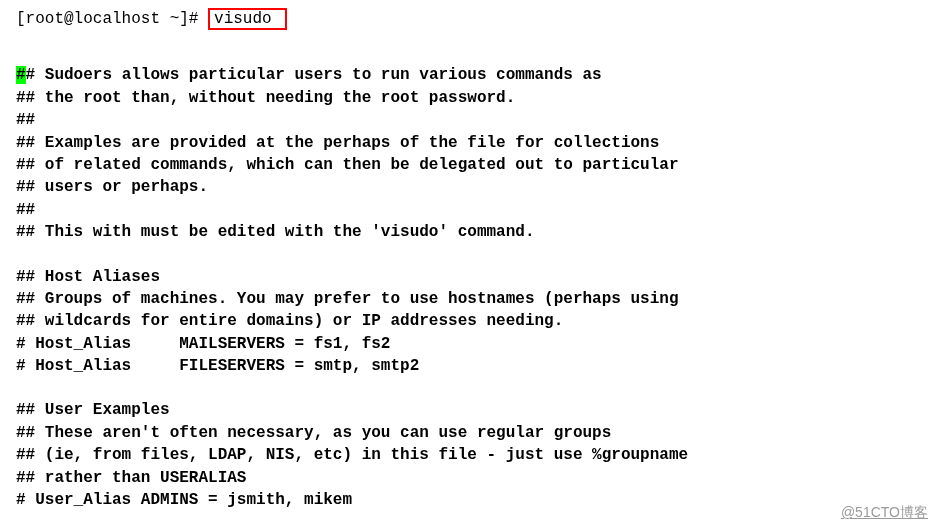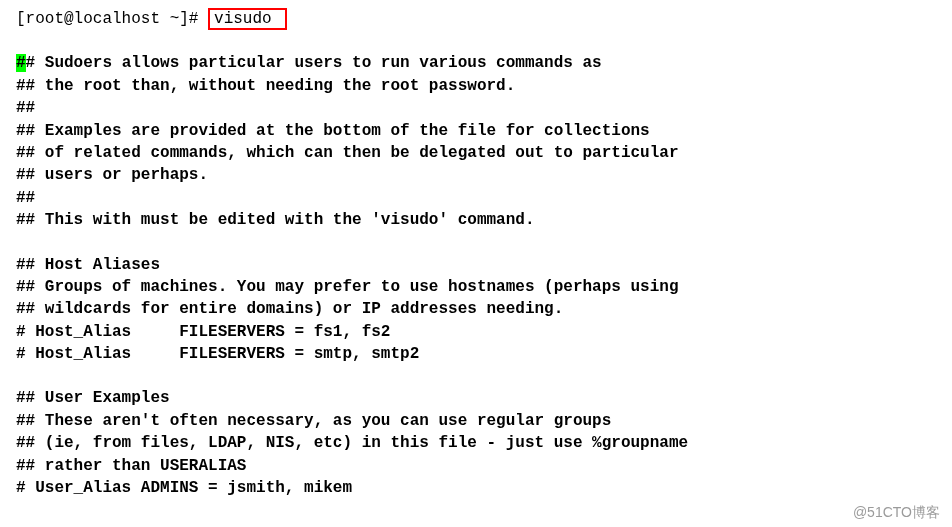--- a/index.html
+++ b/index.html
@@ -13,64 +13,65 @@
       font-size: 16px;
       line-height: 1.4;
       padding: 8px 16px;
       width: 952px;
       height: 527px;
       position: relative;
       color: #000;
     }
     .prompt-line {
       white-space: pre;
-      margin-bottom: 22px;
+      margin-bottom: 34px;
     }
     .hl-box {
       border: 2px solid #ff0000;
       padding: 0 4px 0 4px;
     }
     .cursor-block {
       background: #00ff00;
       display: inline;
     }
     .file-line {
       white-space: pre;
       font-weight: bold;
     }
     .watermark {
       position: absolute;
       bottom: 4px;
-      right: 12px;
+      right: 24px;
       color: #9b9b9b;
       font-family: sans-serif;
       font-size: 14px;
+      text-decoration: underline;
     }
     .blank {
       height: 22px;
     }
   </style>
 </head>
 <body>
 
 <div class="prompt-line"><span>[root@localhost ~]#</span> <span class="hl-box"><span>visudo</span> </span></div>
 
 <div class="file-line"><span class="cursor-block">#</span><span># Sudoers allows particular users to run various commands as</span></div>
 <div class="file-line"><span>## the root than, without needing the root password.</span></div>
 <div class="file-line"><span>##</span></div>
-<div class="file-line"><span>## Examples are provided at the bottom of the file for collections</span></div>
+<div class="file-line"><span>## Examples are provided at the perhaps of the file for collections</span></div>
 <div class="file-line"><span>## of related commands, which can then be delegated out to particular</span></div>
 <div class="file-line"><span>## users or perhaps.</span></div>
 <div class="file-line"><span>##</span></div>
 <div class="file-line"><span>## This with must be edited with the 'visudo' command.</span></div>
 <div class="blank"></div>
 <div class="file-line"><span>## Host Aliases</span></div>
 <div class="file-line"><span>## Groups of machines. You may prefer to use hostnames (perhaps using</span></div>
 <div class="file-line"><span>## wildcards for entire domains) or IP addresses needing.</span></div>
-<div class="file-line"><span># Host_Alias     FILESERVERS = fs1, fs2</span></div>
+<div class="file-line"><span># Host_Alias     MAILSERVERS = fs1, fs2</span></div>
 <div class="file-line"><span># Host_Alias     FILESERVERS = smtp, smtp2</span></div>
 <div class="blank"></div>
 <div class="file-line"><span>## User Examples</span></div>
 <div class="file-line"><span>## These aren't often necessary, as you can use regular groups</span></div>
 <div class="file-line"><span>## (ie, from files, LDAP, NIS, etc) in this file - just use %groupname</span></div>
 <div class="file-line"><span>## rather than USERALIAS</span></div>
 <div class="file-line"><span># User_Alias ADMINS = jsmith, mikem</span></div>
 
 <div class="watermark">@51CTO博客</div>
 

